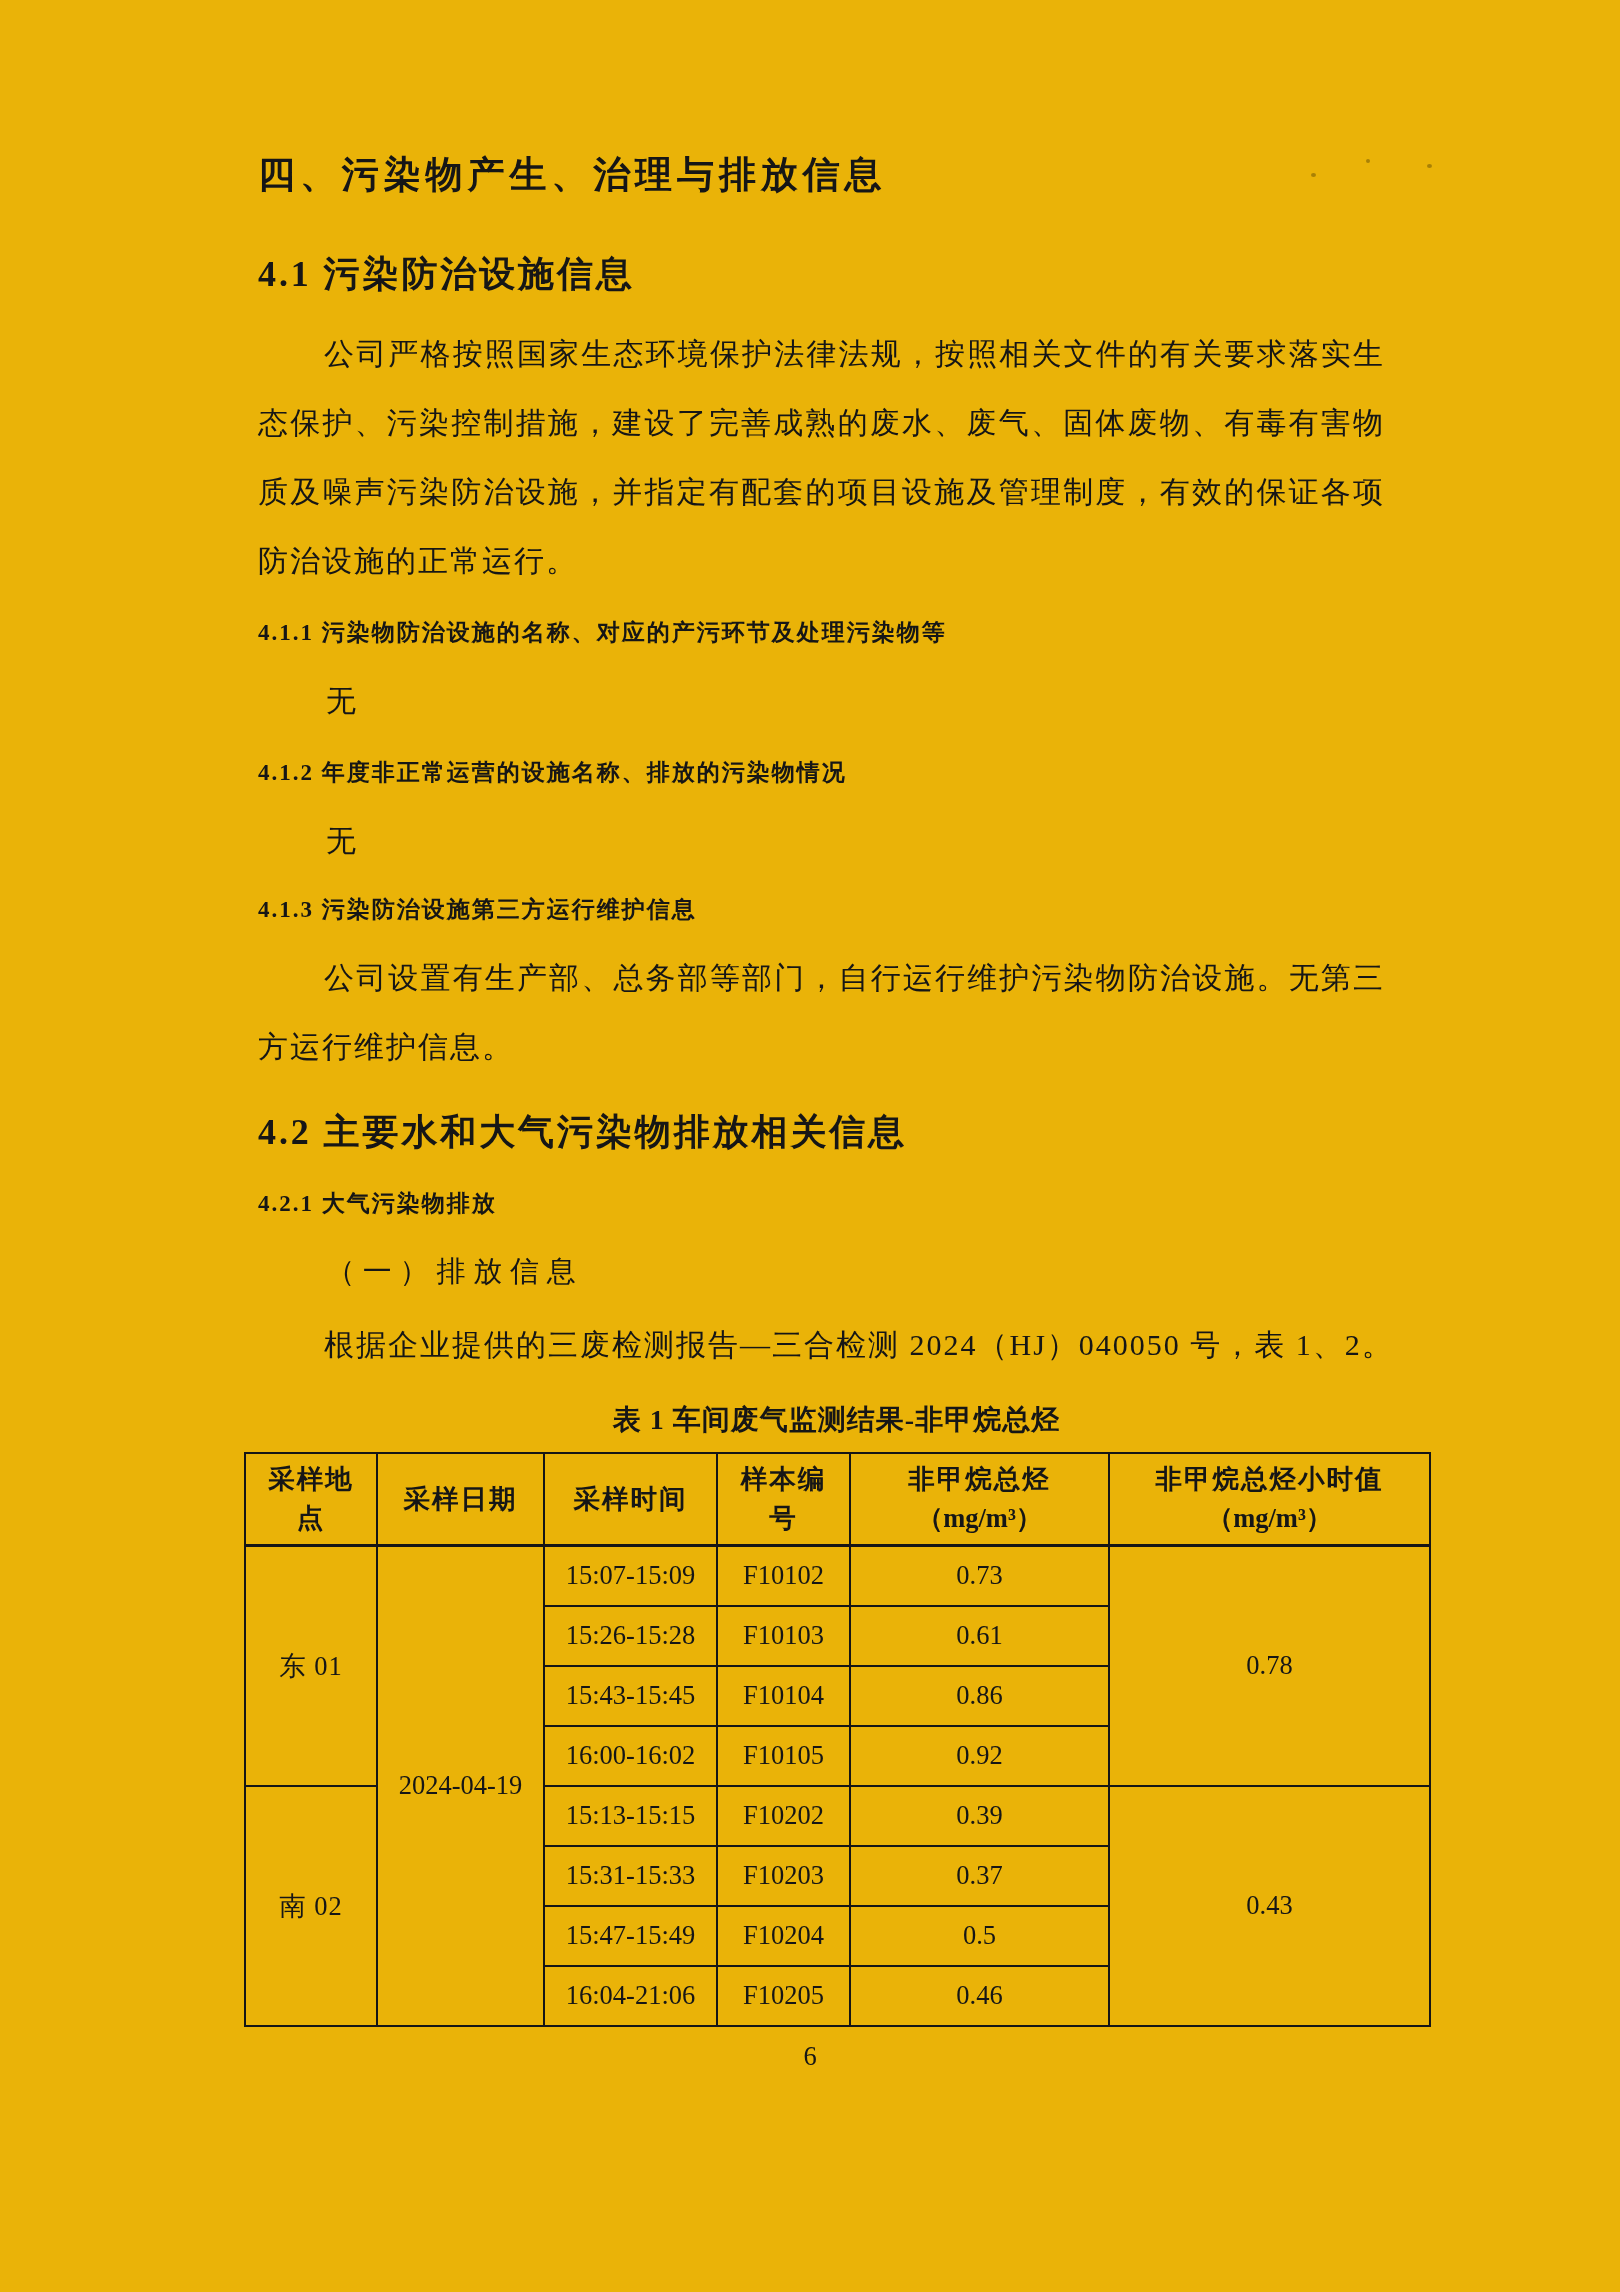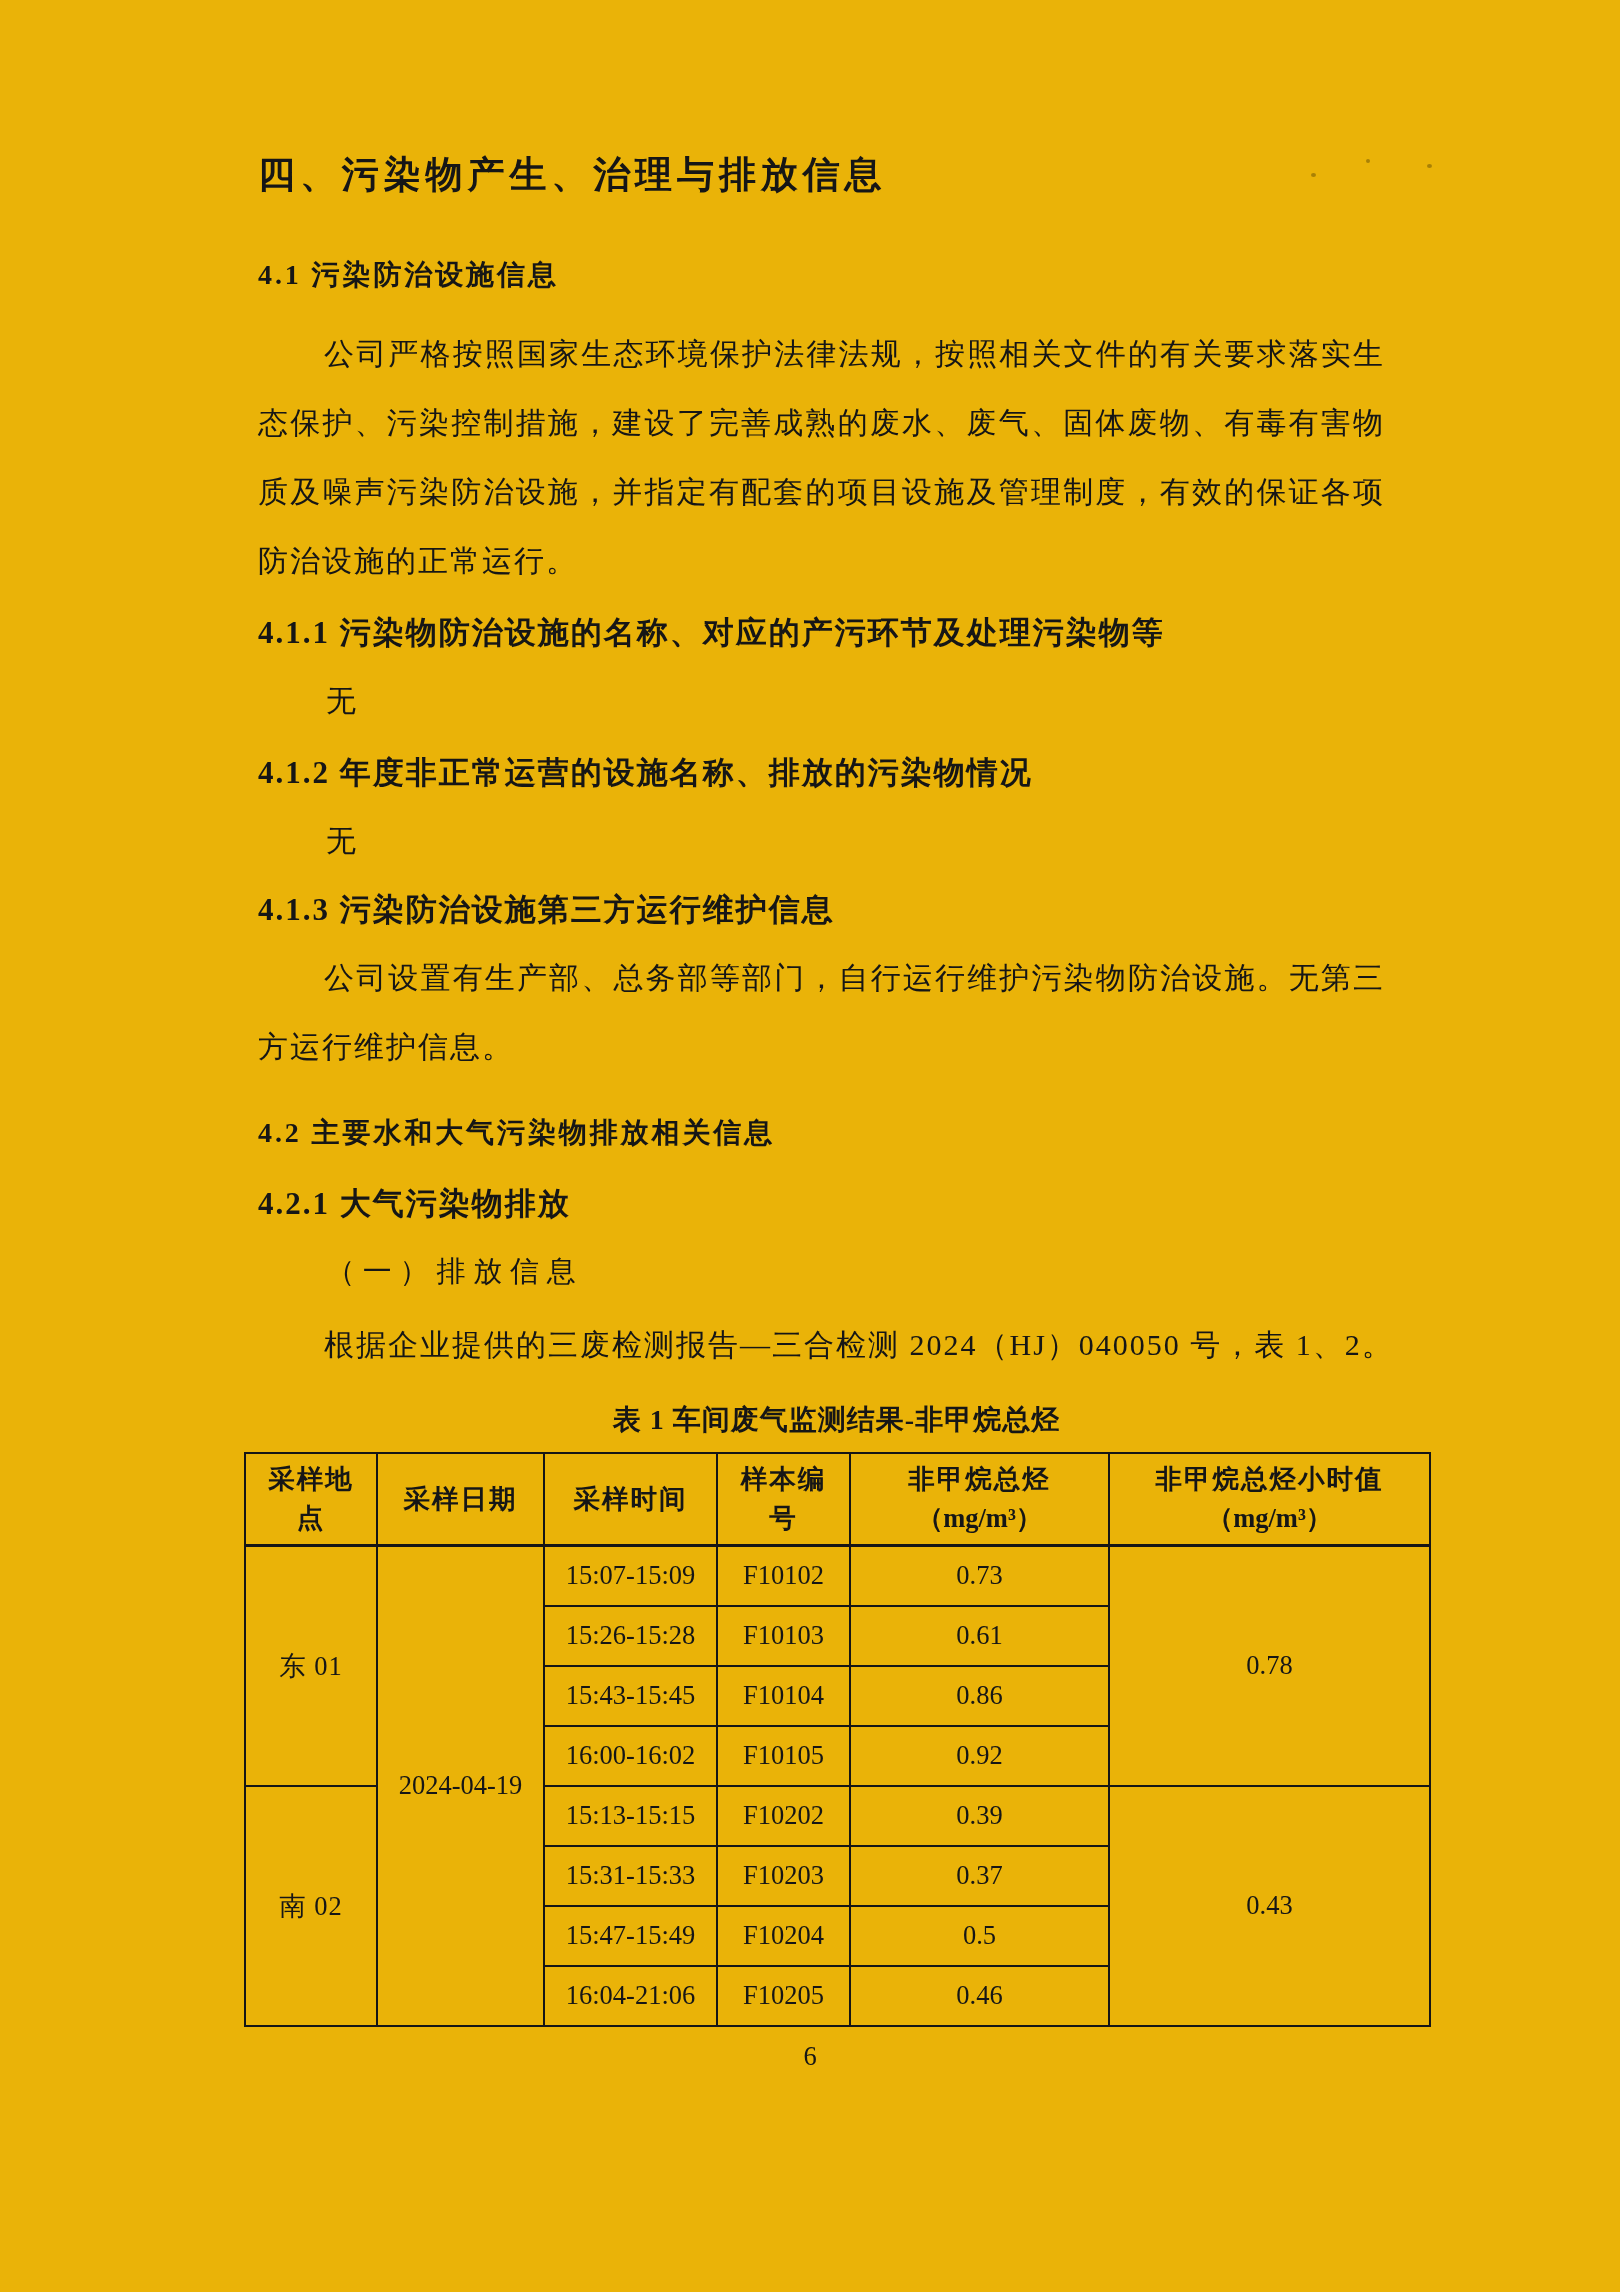--- a/index.html
+++ b/index.html
@@ -14,25 +14,25 @@
   }
   .abs{position:absolute;}
   .doc-title{
     left:258px;top:151px;
     font-size:37px;font-weight:700;line-height:47px;
     letter-spacing:4.9px;
     font-family:"Liberation Serif","DejaVu Serif",serif;
   }
   .h-major{ 
     left:258px;
-    font-size:28px;font-weight:700;line-height:43px;letter-spacing:2.9px;
+    font-size:36px;font-weight:700;line-height:43px;letter-spacing:2.9px;
   }
   .h-minor{ 
     left:258px;
-    font-size:31px;font-weight:700;line-height:39px;letter-spacing:2px;
+    font-size:23px;font-weight:700;line-height:39px;letter-spacing:2px;
   }
   .body-par{
     left:258px;width:1127px;
     font-size:30px;line-height:69px;letter-spacing:2px;
     text-align:justify;text-indent:2.2em;
   }
   .none-item{
     left:326px;
     font-size:30px;line-height:39px;letter-spacing:2px;
   }

